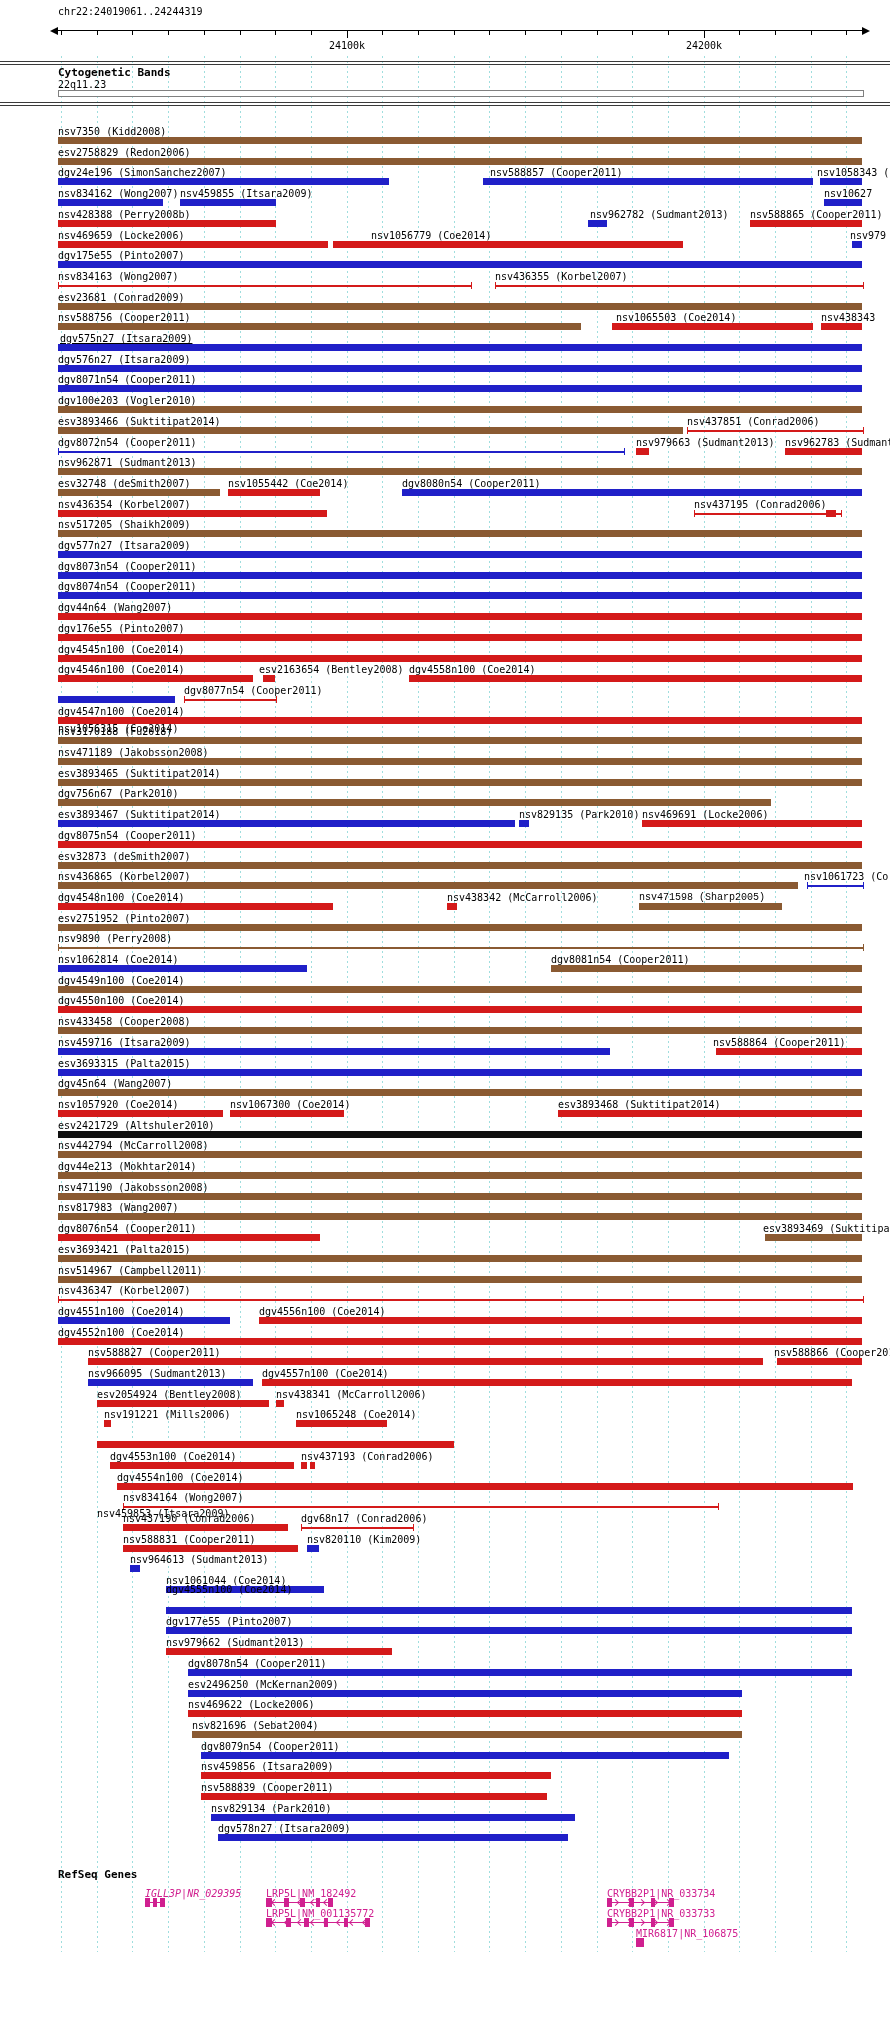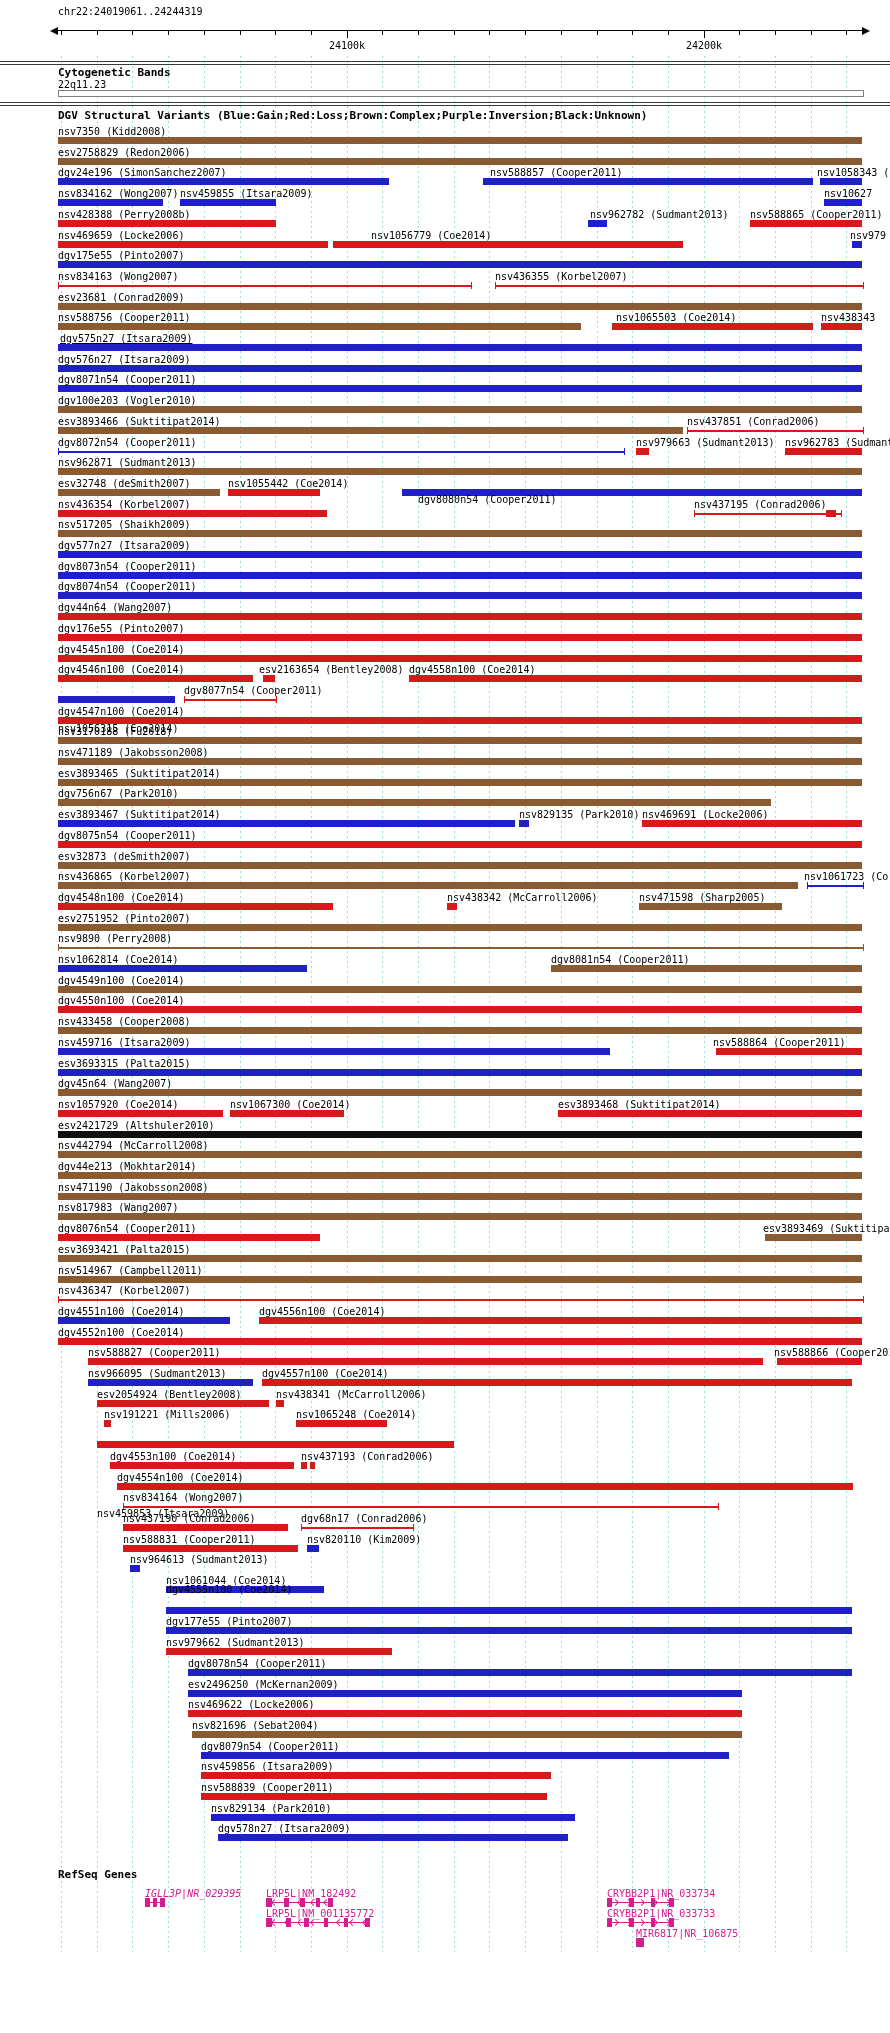--- a/index.html
+++ b/index.html
@@ -36,21 +36,20 @@
   <div class="sep" style="top:61px"></div>
   <div class="sep" style="top:64px"></div>
 
   <div class="section-title" style="top:66px">Cytogenetic Bands</div>
   <div class="mono-label" style="left:58px;top:79px">22q11.23</div>
   <div class="cytoband"></div>
 
   <div class="sep" style="top:102px"></div>
   <div class="sep" style="top:105px"></div>
 
-  <div class="section-title" style="top:109px">DGV Structural Variants (Blue:Gain;Red:Loss;Brown:Complex;Purple:Inversion;Black:Unknown)</div>
   <div class="section-title" style="top:1868px">RefSeq Genes</div>
 <div class="gridline" style="left: 61px; background-image: repeating-linear-gradient(rgb(159, 222, 222) 0px, rgb(159, 222, 222) 2px, transparent 2px, transparent 5px);"></div>
     <div class="tick" style="left: 61px; top: 31px; height: 4px;"></div>
     <div class="gridline" style="left: 97px; background-image: repeating-linear-gradient(rgb(159, 222, 222) 0px, rgb(159, 222, 222) 2px, transparent 2px, transparent 5px);"></div>
     <div class="tick" style="left: 97px; top: 31px; height: 4px;"></div>
     <div class="gridline" style="left: 132px; background-image: repeating-linear-gradient(rgb(159, 222, 222) 0px, rgb(159, 222, 222) 2px, transparent 2px, transparent 5px);"></div>
     <div class="tick" style="left: 132px; top: 31px; height: 4px;"></div>
     <div class="gridline" style="left: 168px; background-image: repeating-linear-gradient(rgb(159, 222, 222) 0px, rgb(159, 222, 222) 2px, transparent 2px, transparent 5px);"></div>
     <div class="tick" style="left: 168px; top: 31px; height: 4px;"></div>
     <div class="gridline" style="left: 204px; background-image: repeating-linear-gradient(rgb(159, 222, 222) 0px, rgb(159, 222, 222) 2px, transparent 2px, transparent 5px);"></div>
@@ -154,21 +153,21 @@
     <div class="mono-label" style="left: 636px; top: 437px;">nsv979663 (Sudmant2013)</div>
     <div class="bar" style="left: 636px; width: 13px; top: 448px; background: rgb(212, 26, 26);"></div>
     <div class="mono-label" style="left: 785px; top: 437px;">nsv962783 (Sudmant</div>
     <div class="bar" style="left: 785px; width: 77px; top: 448px; background: rgb(212, 26, 26);"></div>
     <div class="mono-label" style="left: 58px; top: 457px;">nsv962871 (Sudmant2013)</div>
     <div class="bar" style="left: 58px; width: 804px; top: 468px; background: rgb(138, 90, 50);"></div>
     <div class="mono-label" style="left: 58px; top: 478px;">esv32748 (deSmith2007)</div>
     <div class="bar" style="left: 58px; width: 162px; top: 489px; background: rgb(138, 90, 50);"></div>
     <div class="mono-label" style="left: 228px; top: 478px;">nsv1055442 (Coe2014)</div>
     <div class="bar" style="left: 228px; width: 92px; top: 489px; background: rgb(212, 26, 26);"></div>
-    <div class="mono-label" style="left: 402px; top: 494px; margin-left: 16px;">dgv8080n54 (Cooper2011)</div>
+    <div class="mono-label" style="left: 402px; top: 478px;">dgv8080n54 (Cooper2011)</div>
     <div class="bar" style="left: 402px; width: 460px; top: 489px; background: rgb(32, 32, 200);"></div>
     <div class="mono-label" style="left: 58px; top: 499px;">nsv436354 (Korbel2007)</div>
     <div class="bar" style="left: 58px; width: 269px; top: 510px; background: rgb(212, 26, 26);"></div>
     <div class="mono-label" style="left: 694px; top: 499px;">nsv437195 (Conrad2006)</div>
     <div class="glyph-line" style="left: 694px; width: 146px; top: 510px; border-left: 1px solid rgb(212, 26, 26); border-right: 1px solid rgb(212, 26, 26); background-image: linear-gradient(rgb(212, 26, 26), rgb(212, 26, 26));"></div>
     <div class="bar" style="left: 826px; width: 10px; top: 510px; background: rgb(212, 26, 26);"></div>
     <div class="mono-label" style="left: 58px; top: 519px;">nsv517205 (Shaikh2009)</div>
     <div class="bar" style="left: 58px; width: 804px; top: 530px; background: rgb(138, 90, 50);"></div>
     <div class="mono-label" style="left: 58px; top: 540px; text-align: center;">dgv577n27 (Itsara2009)</div>
     <div class="bar" style="left: 58px; width: 804px; top: 551px; background: rgb(32, 32, 200);"></div>
@@ -213,21 +212,21 @@
     <div class="mono-label" style="left: 58px; top: 851px;">esv32873 (deSmith2007)</div>
     <div class="bar" style="left: 58px; width: 804px; top: 862px; background: rgb(138, 90, 50);"></div>
     <div class="mono-label" style="left: 58px; top: 871px;">nsv436865 (Korbel2007)</div>
     <div class="bar" style="left: 58px; width: 740px; top: 882px; background: rgb(138, 90, 50);"></div>
     <div class="mono-label" style="left: 804px; top: 871px;">nsv1061723 (Co</div>
     <div class="glyph-line" style="left: 807px; width: 55px; top: 882px; border-left: 1px solid rgb(32, 32, 200); border-right: 1px solid rgb(32, 32, 200); background-image: linear-gradient(rgb(32, 32, 200), rgb(32, 32, 200));"></div>
     <div class="mono-label" style="left: 58px; top: 892px;">dgv4548n100 (Coe2014)</div>
     <div class="bar" style="left: 58px; width: 275px; top: 903px; background: rgb(212, 26, 26);"></div>
     <div class="mono-label" style="left: 447px; top: 892px;">nsv438342 (McCarroll2006)</div>
     <div class="bar" style="left: 447px; width: 10px; top: 903px; background: rgb(212, 26, 26);"></div>
-    <div class="mono-label" style="left: 639px; top: 892px;">nsv471598 (Sharp2005)</div>
+    <div class="mono-label" style="left: 639px; top: 892px; font-family: Liberation Mono, monospace;">nsv471598 (Sharp2005)</div>
     <div class="bar" style="left: 639px; width: 143px; top: 903px; background: rgb(138, 90, 50);"></div>
     <div class="mono-label" style="left: 58px; top: 913px;">esv2751952 (Pinto2007)</div>
     <div class="bar" style="left: 58px; width: 804px; top: 924px; background: rgb(138, 90, 50);"></div>
     <div class="mono-label" style="left: 58px; top: 933px;">nsv9890 (Perry2008)</div>
     <div class="glyph-line" style="left: 58px; width: 804px; top: 944px; border-left: 1px solid rgb(138, 90, 50); border-right: 1px solid rgb(138, 90, 50); background-image: linear-gradient(rgb(138, 90, 50), rgb(138, 90, 50));"></div>
     <div class="mono-label" style="left: 58px; top: 954px;">nsv1062814 (Coe2014)</div>
     <div class="bar" style="left: 58px; width: 249px; top: 965px; background: rgb(32, 32, 200);"></div>
     <div class="mono-label" style="left: 551px; top: 954px;">dgv8081n54 (Cooper2011)</div>
     <div class="bar" style="left: 551px; width: 311px; top: 965px; background: rgb(138, 90, 50);"></div>
     <div class="mono-label" style="left: 58px; top: 975px;">dgv4549n100 (Coe2014)</div>

